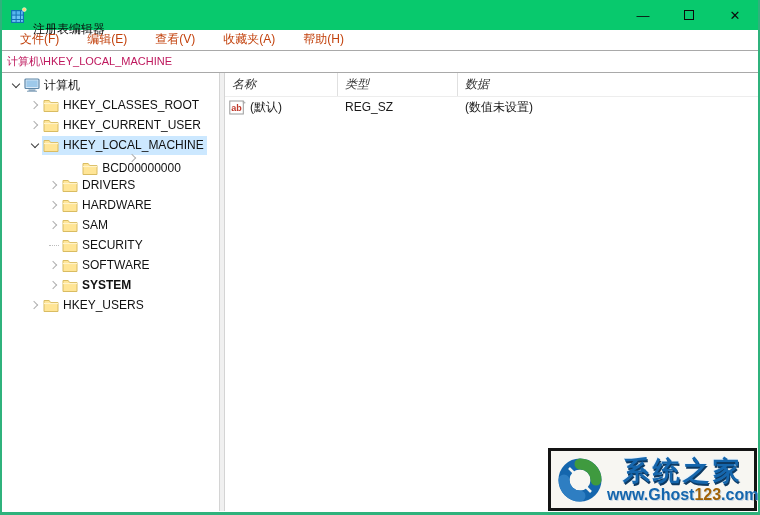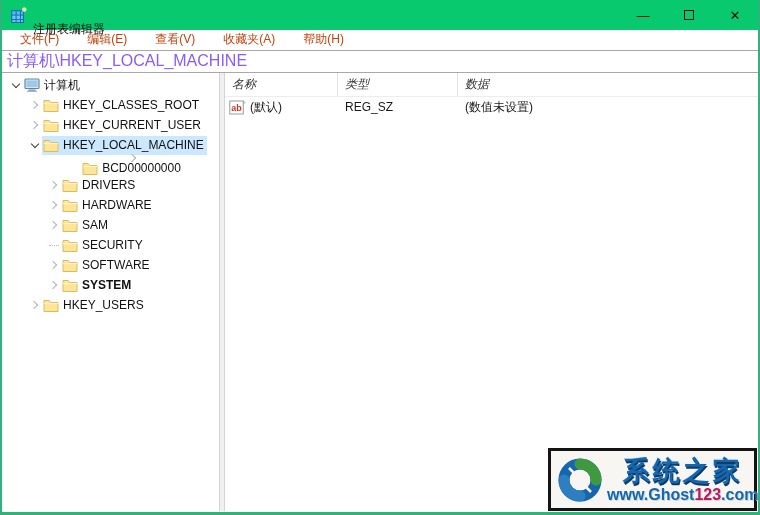--- a/index.html
+++ b/index.html
@@ -16,21 +16,21 @@
   .titlebar .app-icon{margin:0 6px 0 8px;width:17px;height:17px;flex:none;}
   .titlebar .title{font-size:12px;color:#0b0b0b;flex:1;white-space:nowrap;margin-top:28px;}
   .win-btn{width:46px;height:30px;display:flex;align-items:center;justify-content:center;
     color:#0b0b0b;font-size:13px;cursor:default;}
   .maxbox{width:10px;height:10px;border:1.2px solid #0b0b0b;display:inline-block;}
   
   .menubar{height:21px;background:#fff;border-bottom:1px solid #a9a9a9;display:flex;align-items:center;padding-left:8px;}
   .menu-item{font-size:12px;color:#c2410c;padding:2px 10px 3px 10px;margin-right:8px;white-space:nowrap;}
   
   .addressbar{height:22px;background:#fff;border-bottom:1px solid #a9a9a9;display:flex;align-items:center;}
-  .addressbar .addr-text{font-size:16px;color:#8b5cf6;padding-left:5px;white-space:nowrap;}
+  .addressbar .addr-text{font-size:11px;color:#be185d;padding-left:5px;white-space:nowrap;}
   
   .main{display:flex;height:438px;background:#fff;position:relative;}
   .tree-pane{width:217px;flex:none;overflow:hidden;padding-top:2px;background:#fff;}
   .splitter{width:6px;flex:none;background:#f0f0f0;border-left:1px solid #d4d4d4;border-right:1px solid #d4d4d4;cursor:col-resize;}
   .list-pane{flex:1;background:#fff;overflow:hidden;}
   
   .tree-row{height:20px;display:flex;align-items:center;white-space:nowrap;}
   .chev-cell{width:15px;flex:none;display:flex;align-items:center;justify-content:center;}
   .chev{width:6px;height:6px;border-right:1.4px solid #b0b0b0;border-bottom:1.4px solid #b0b0b0;transform:rotate(-45deg);margin-left:-2px;}
   .chev.open{border-color:#3c3c3c;transform:rotate(45deg);margin:-2px 0 0 0;}
@@ -53,21 +53,21 @@
   .val-icon{width:17px;height:15px;margin-right:4px;flex:none;}
   
   .watermark{position:absolute;right:1px;bottom:1px;width:209px;height:63px;background:#f7f6f2;
     border:3px solid #141414;display:flex;align-items:center;padding:2px 4px;}
   .wm-logo{width:50px;height:50px;flex:none;margin-right:2px;}
   .wm-text{display:flex;flex-direction:column;align-items:center;flex:1;}
   .wm-title{font-size:27px;font-weight:bold;color:var(--wm-blue);letter-spacing:3px;line-height:30px;
     text-shadow:1px 2px 0 #0e3a63, -1px -1px 0 #e8f2fb;white-space:nowrap;}
   .wm-url{font-family:"Liberation Serif",serif;font-size:16px;font-weight:bold;line-height:18px;
     color:var(--wm-blue);text-shadow:1px 1px 0 #c9d6e2;white-space:nowrap;}
-  .wm-url .num{color:#be185d;}
+  .wm-url .num{color:#a16207;}
 </style>
 </head>
 <body>
 
 <div class="window">
 
   <div class="titlebar">
     <svg class="app-icon" viewBox="0 0 17 17">
       <rect x="1" y="3" width="13" height="13" fill="#1272b6"></rect>
       <rect x="2.2" y="4.2" width="3.4" height="3.4" fill="#57b6ee"></rect>

